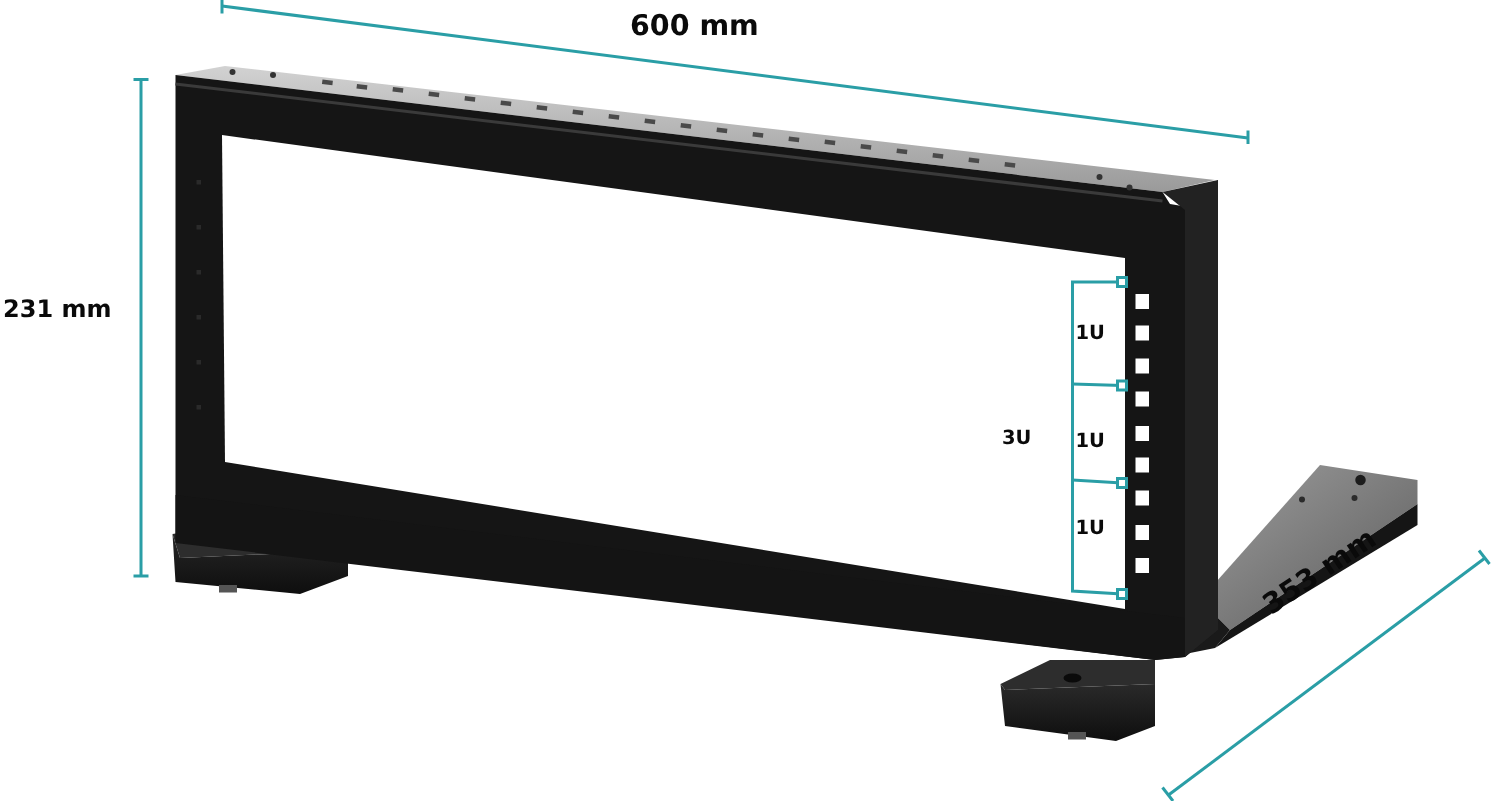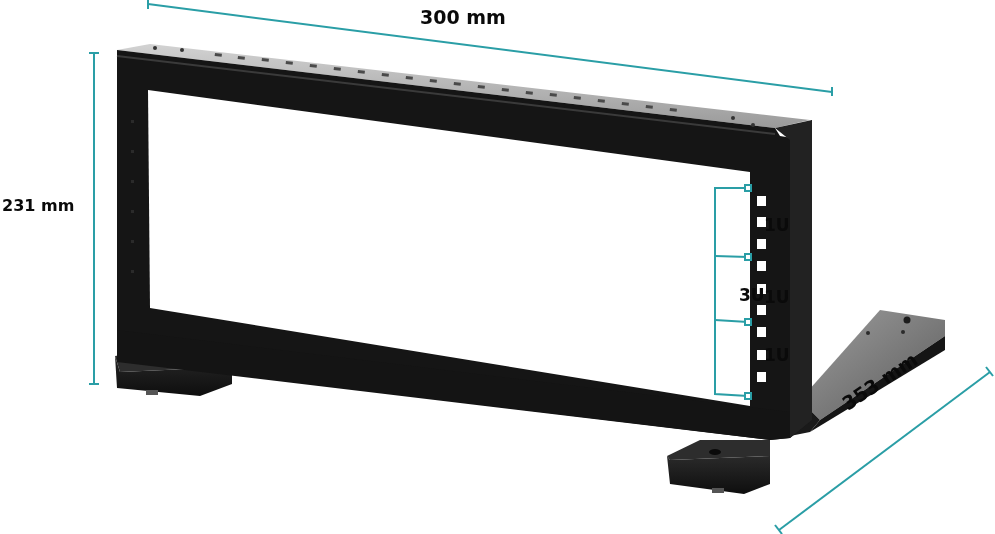--- a/index.html
+++ b/index.html
@@ -5,23 +5,23 @@
   html, body { margin: 0; padding: 0; background: #ffffff; }
   body { width: 995px; height: 534px; overflow: hidden; position: relative;
          font-family: "DejaVu Sans", "Liberation Sans", sans-serif; }
   #stage { position: absolute; left: 0; top: 0; width: 995px; height: 534px; }
   .dim-label { position: absolute; font-weight: bold; color: #0a0a0a;
                font-family: "DejaVu Sans", sans-serif; white-space: nowrap; }
   #lbl-width  { left: 420px; top: 6px;  font-size: 19px; }
   #lbl-height { left: 2px;   top: 196px; font-size: 16px; }
   #lbl-depth  { left: 838px; top: 396px; font-size: 19px;
                 transform: rotate(-34deg); transform-origin: left top; }
-  .u-label { position: absolute; font-weight: bold; color: #0a0a0a; font-size: 17px;
-             font-family: "DejaVu Sans", sans-serif; padding-left: 47px; }
-  #lbl-3u  { left: 692px; top: 285px; }
+  .u-label { position: absolute; font-weight: bold; color: #0a0a0a; font-size: 13px;
+             font-family: "DejaVu Sans", sans-serif; }
+  #lbl-3u  { left: 668px; top: 285px; }
   #lbl-1u-a{ left: 717px; top: 215px; }
   #lbl-1u-b{ left: 717px; top: 287px; }
   #lbl-1u-c{ left: 717px; top: 345px; }
 </style>
 </head>
 <body>
 
 <svg id="stage" viewBox="0 0 995 534" xmlns="http://www.w3.org/2000/svg">
   <defs>
     <linearGradient id="topGrad" x1="0" y1="0" x2="0" y2="1">
@@ -154,20 +154,20 @@
     <line x1="715" y1="320" x2="748" y2="322"></line>
   </g>
   <g stroke="#2a9ea6" stroke-width="2" fill="#ffffff">
     <rect x="745" y="185" width="6" height="6"></rect>
     <rect x="745" y="254" width="6" height="6"></rect>
     <rect x="745" y="319" width="6" height="6"></rect>
     <rect x="745" y="393" width="6" height="6"></rect>
   </g>
 </svg>
 
-<div id="lbl-width" class="dim-label">300 mm</div>
+<div id="lbl-width" class="dim-label">600 mm</div>
 <div id="lbl-height" class="dim-label">231 mm</div>
 <div id="lbl-depth" class="dim-label">353 mm</div>
 
 <div id="lbl-3u" class="u-label">3U</div>
 <div id="lbl-1u-a" class="u-label">1U</div>
 <div id="lbl-1u-b" class="u-label">1U</div>
 <div id="lbl-1u-c" class="u-label">1U</div>
 
 </body></html>

